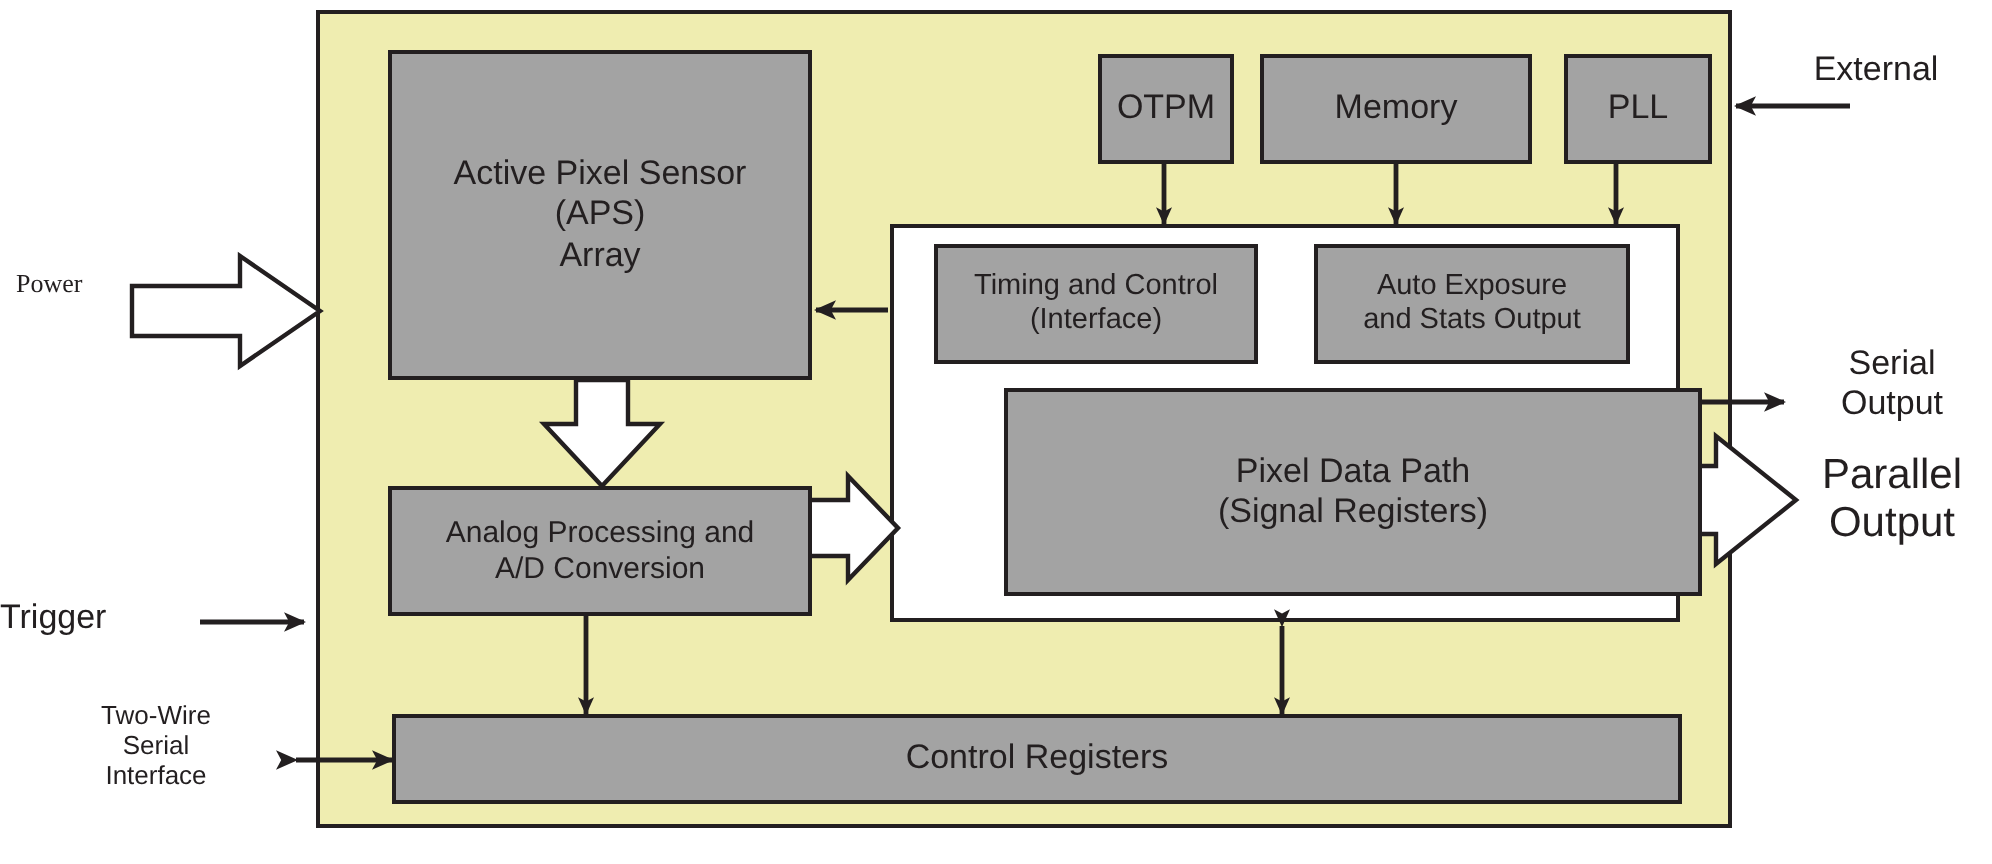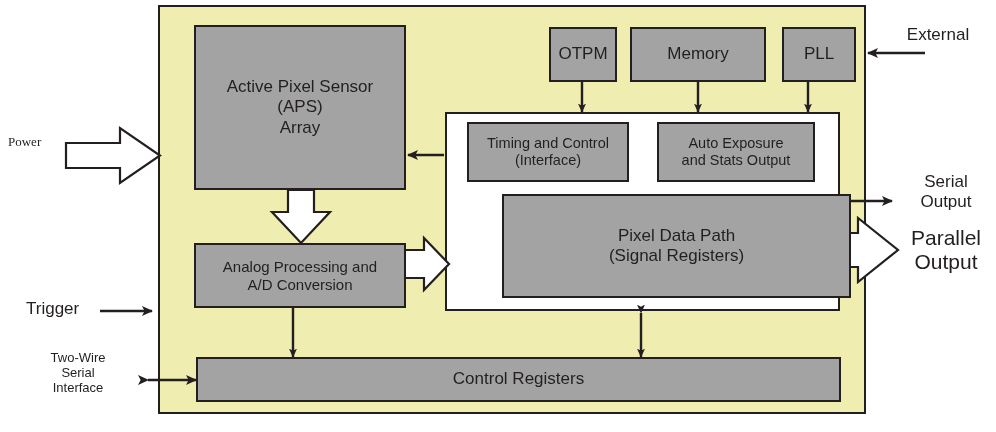--- a/index.html
+++ b/index.html
@@ -129,21 +129,21 @@
   </div>
 
   <div class="blk" style="left:196px;top:357px;width:645px;height:45px;font-size:17px;">
     <span>Control Registers</span>
   </div>
 
   <div class="lbl" style="left:0px;top:134px;width:66px;font-size:13px;text-align:left;padding-left:8px;font-family:Liberation Serif, serif;">
     <span>Power</span>
   </div>
 
-  <div class="lbl" style="left:0px;top:299px;width:100px;font-size:17px;text-align:left;padding-left:26px;">
+  <div class="lbl" style="left:0px;top:299px;width:100px;font-size:17px;text-align:left;">
     <span>Trigger</span>
   </div>
 
   <div class="lbl" style="left:12px;top:350px;width:132px;font-size:13px;">
     <div>Two-Wire</div>
     <div>Serial</div>
     <div>Interface</div>
   </div>
 
   <div class="lbl" style="left:880px;top:25px;width:116px;font-size:17px;">

